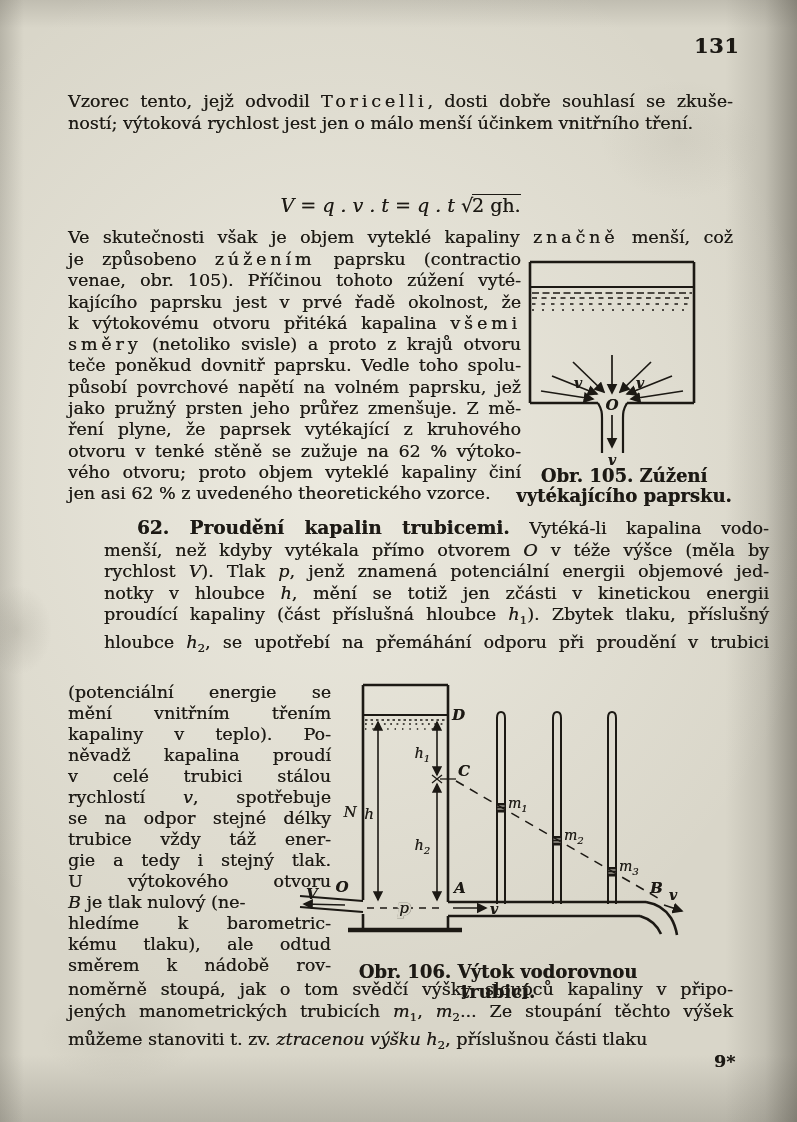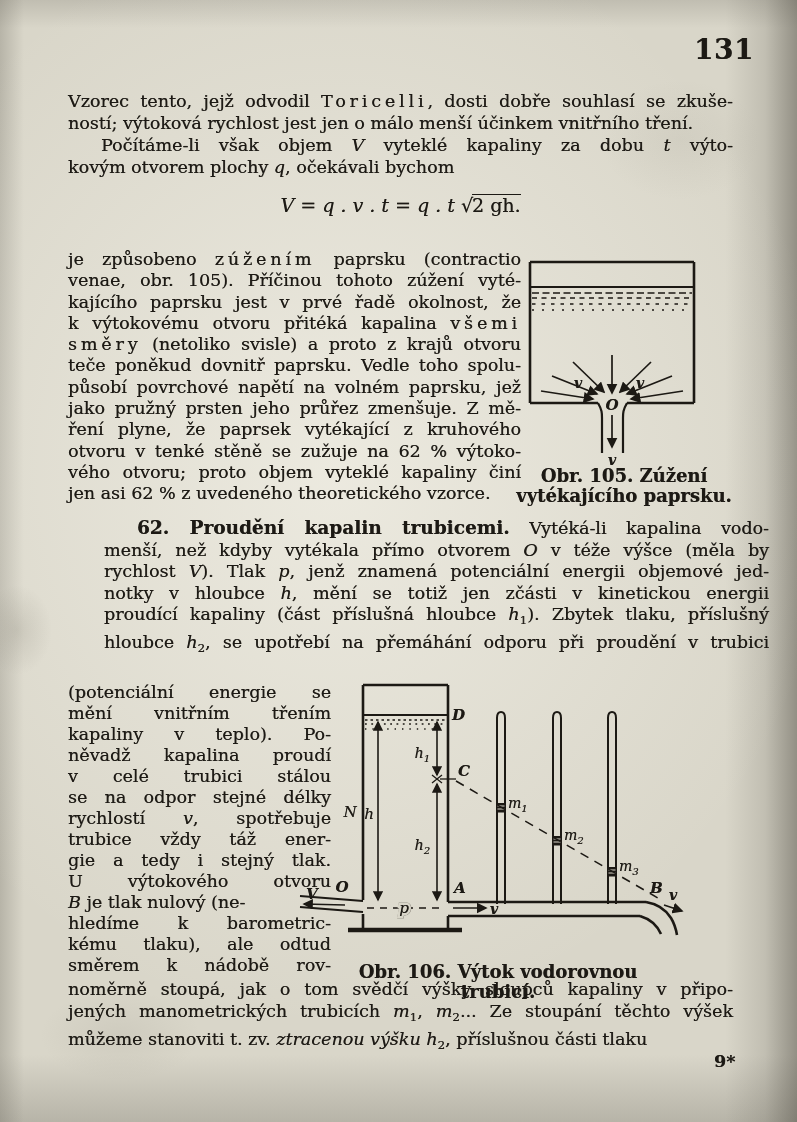--- a/index.html
+++ b/index.html
@@ -15,21 +15,21 @@
       linear-gradient(180deg, rgba(105,102,92,.22), rgba(105,102,92,0) 2.5%),
       linear-gradient(0deg, rgba(95,92,82,.28), rgba(95,92,82,0) 6%);
     text-shadow:.3px .2px 0 rgba(28,25,20,.7);
   }
   .abs{position:absolute;}
   .smudge{position:absolute;border-radius:50%;pointer-events:none;}
   .sm1{left:-18px;top:585px;width:70px;height:90px;background:radial-gradient(closest-side,rgba(120,116,104,.20),rgba(120,116,104,0));}
   .sm2{left:40px;top:990px;width:160px;height:90px;background:radial-gradient(closest-side,rgba(130,126,114,.12),rgba(130,126,114,0));}
   .sm3{left:600px;top:80px;width:160px;height:120px;background:radial-gradient(closest-side,rgba(130,126,114,.10),rgba(130,126,114,0));}
 
-  .pgnum{left:694px;top:33px;font-size:28px;font-weight:bold;letter-spacing:.5px;}
+  .pgnum{left:694px;top:33px;font-size:21px;font-weight:bold;letter-spacing:.5px;}
   .sig{left:714px;top:1051px;font-size:17.5px;font-weight:bold;}
 
   .tb{font-size:17.5px;line-height:21.5px;}
   .ln{text-align:justify;}
   .ln.j{text-align-last:justify;}
   .ln.ind{text-indent:33px;}
 
   .b1{left:68px;top:91px;width:665px;}
   .b2{left:68px;top:135px;width:665px;}
   .formula{left:68px;top:190px;width:665px;text-align:center;font-size:19px;line-height:30px;}
@@ -63,27 +63,26 @@
   <div class="smudge sm2"></div>
   <div class="smudge sm3"></div>
 
   <div class="abs pgnum">131</div>
 
   <div class="abs tb b1">
     <div class="ln j"><span>Vzorec tento, jejž odvodil </span><span class="seg-sp">Toricelli</span><span>, dosti dobře souhlasí se zkuše-</span></div>
     <div class="ln"><span>ností; výtoková rychlost jest jen o málo menší účinkem vnitřního tření.</span></div>
   </div>
 
-  <div class="abs tb b2">
-    <div class="ln j ind"><span>Počítáme-li však objem </span><span class="seg-i">V</span><span> vyteklé kapaliny za dobu </span><span class="seg-i">t</span><span> výto-</span></div>
-    <div class="ln"><span>kovým otvorem plochy </span><span class="seg-i">q</span><span>, očekávali bychom</span></div>
-  </div>
 
   <div class="abs formula"><span class="seg-i">V</span><span> = </span><span class="seg-i">q . v . t</span><span> = </span><span class="seg-i">q . t </span><span class="seg-rad">√</span><span class="seg-ovi">2 gh.</span></div>
 
+  <div class="abs tb p3l1">
+    <div class="ln j"><span>Ve skutečnosti však je objem vyteklé kapaliny </span><span class="seg-sp">značně</span><span> menší, což</span></div>
+  </div>
 
   <div class="abs tb p3col">
     <div class="ln j"><span>je způsobeno </span><span class="seg-sp">zúžením</span><span> paprsku (contractio</span></div>
     <div class="ln j"><span>venae, obr. 105). Příčinou tohoto zúžení vyté-</span></div>
     <div class="ln j"><span>kajícího paprsku jest v prvé řadě okolnost, že</span></div>
     <div class="ln j"><span>k výtokovému otvoru přitéká kapalina </span><span class="seg-sp">všemi</span></div>
     <div class="ln j"><span class="seg-sp">směry</span><span> (netoliko svisle) a proto z krajů otvoru</span></div>
     <div class="ln j"><span>teče poněkud dovnitř paprsku. Vedle toho spolu-</span></div>
     <div class="ln j"><span>působí povrchové napětí na volném paprsku, jež</span></div>
     <div class="ln j"><span>jako pružný prsten jeho průřez zmenšuje. Z mě-</span></div>
@@ -139,22 +138,22 @@
     <div class="ln j"><span>proudící kapaliny (část příslušná hloubce </span><span class="seg-i">h</span><span class="seg-sub">1</span><span>). Zbytek tlaku, příslušný</span></div>
     <div class="ln j"><span>hloubce </span><span class="seg-i">h</span><span class="seg-sub">2</span><span>, se upotřebí na přemáhání odporu při proudění v trubici</span></div>
   </div>
 
   <div class="abs tb p5col">
     <div class="ln j"><span>(potenciální energie se</span></div>
     <div class="ln j"><span>mění vnitřním třením</span></div>
     <div class="ln j"><span>kapaliny v teplo). Po-</span></div>
     <div class="ln j"><span>něvadž kapalina proudí</span></div>
     <div class="ln j"><span>v celé trubici stálou</span></div>
+    <div class="ln j"><span>rychlostí </span><span class="seg-i">v</span><span>, spotřebuje</span></div>
     <div class="ln j"><span>se na odpor stejné délky</span></div>
-    <div class="ln j"><span>rychlostí </span><span class="seg-i">v</span><span>, spotřebuje</span></div>
     <div class="ln j"><span>trubice vždy táž ener-</span></div>
     <div class="ln j"><span>gie a tedy i stejný tlak.</span></div>
     <div class="ln j"><span>U výtokového otvoru</span></div>
     <div class="ln"><span class="seg-i">B</span><span> je tlak nulový (ne-</span></div>
     <div class="ln j"><span>hledíme k barometric-</span></div>
     <div class="ln j"><span>kému tlaku), ale odtud</span></div>
     <div class="ln j"><span>směrem k nádobě rov-</span></div>
   </div>
 
   <svg class="abs" style="left:290px;top:678px" width="502" height="260" viewBox="0 0 502 260">

